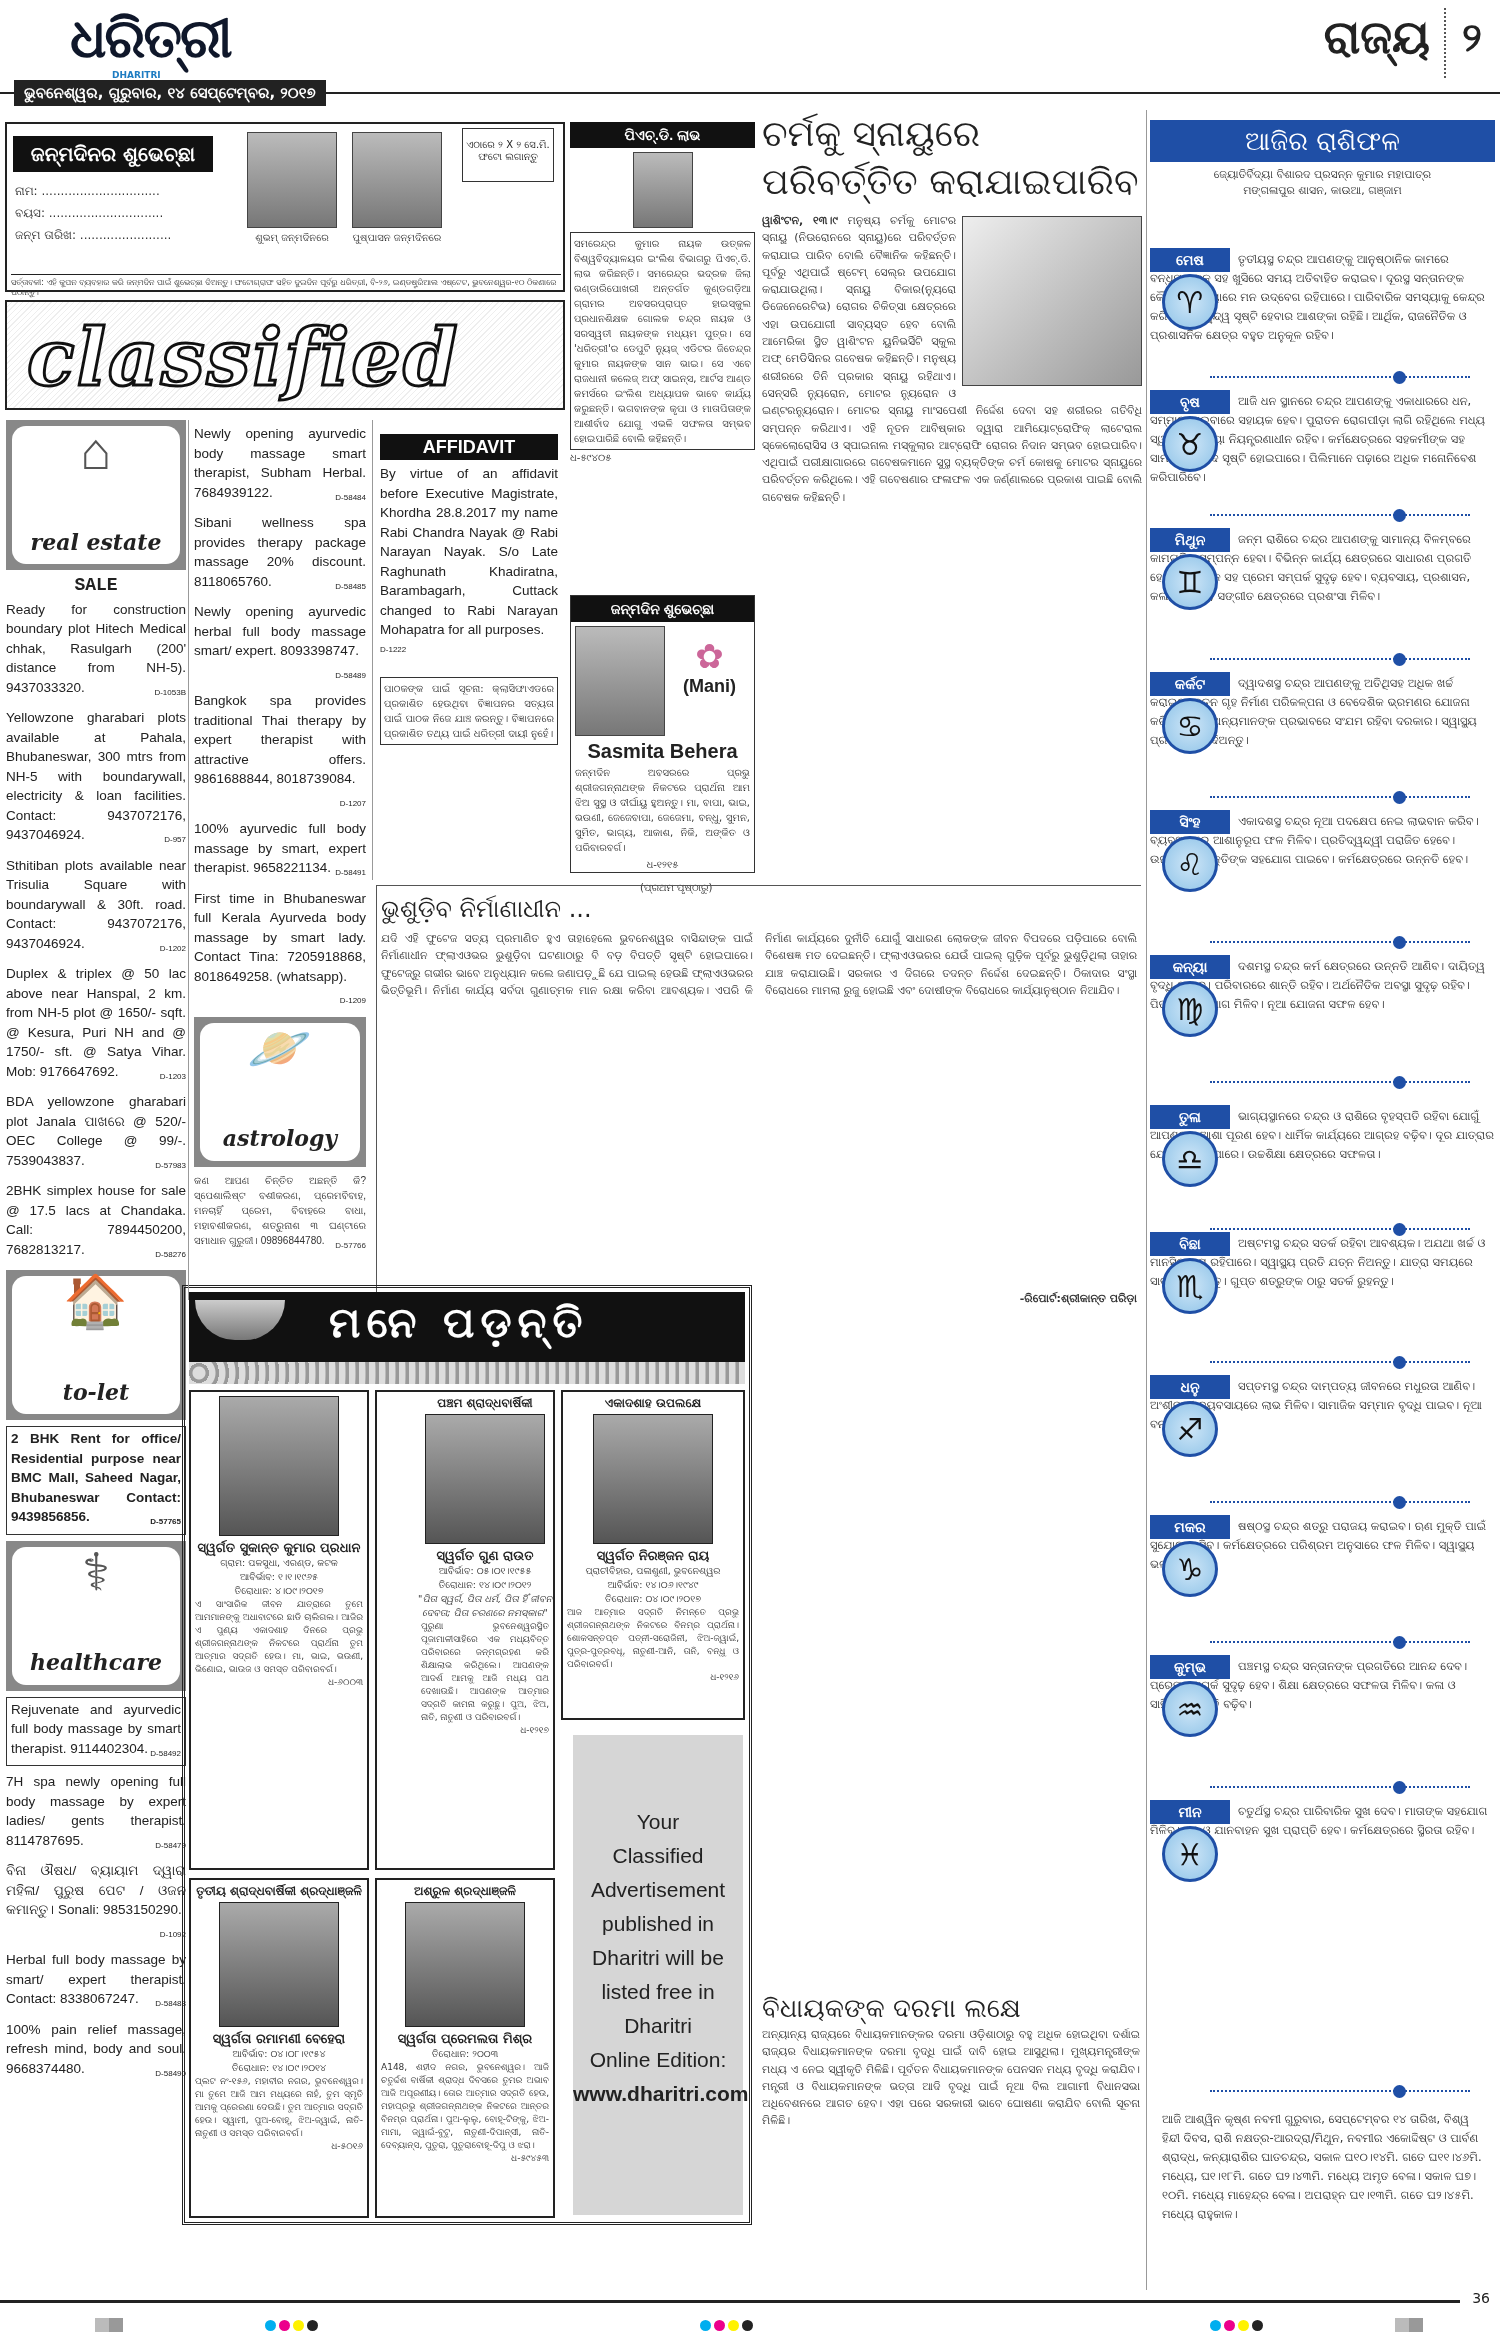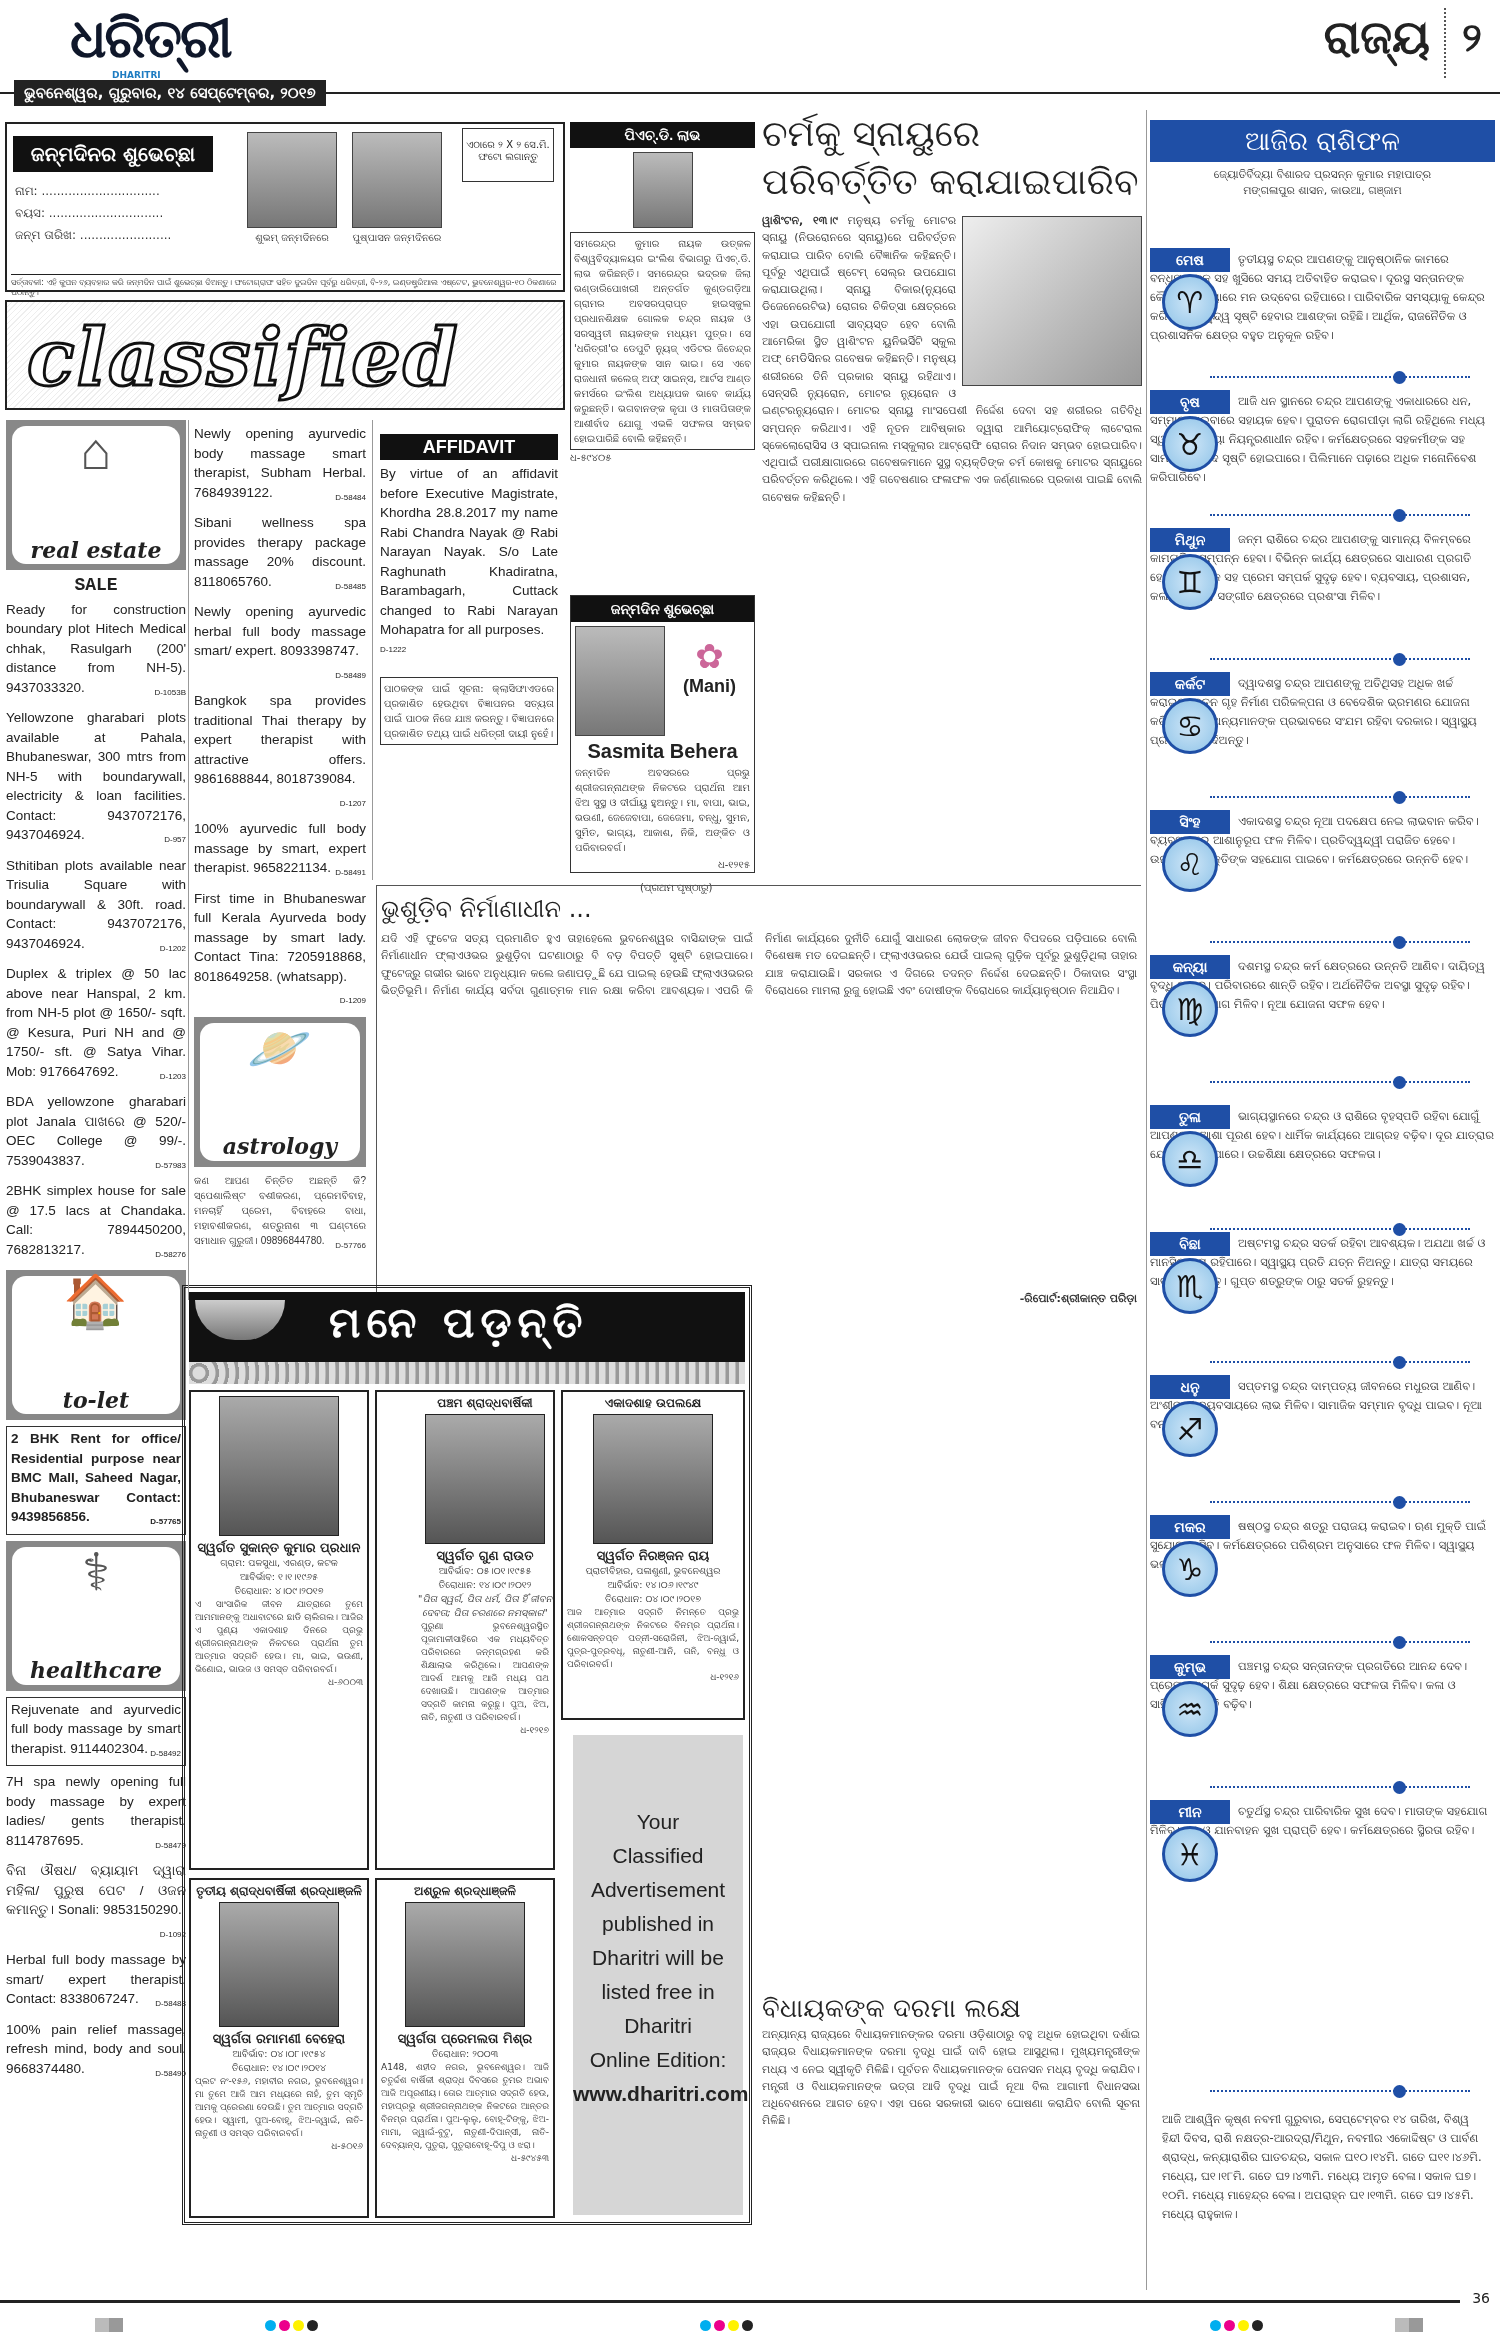--- a/index.html
+++ b/index.html
@@ -26,21 +26,21 @@
 .classified-text{position:absolute;left:20px;top:10px;font-family:"DejaVu Serif",serif;font-style:italic;font-weight:bold;font-size:78px;color:#fff;-webkit-text-stroke:3px #111;letter-spacing:2px}
 
 .col-text{font-family:"Liberation Sans",sans-serif;font-size:13.5px;line-height:19.5px;text-align:justify;color:#222}
 .ad{margin-bottom:6px}
 .code{font-size:8px;float:right;margin-top:5px}
 .code-l{font-size:8px;display:block}
 .boxed{border:1.5px solid #333;padding:2px 4px}
 .bold{font-weight:bold}
 .cat-tile{width:180px;height:150px;background:#888;padding:6px;margin:6px 0}
 .cat-inner{width:100%;height:100%;background:#fff;border-radius:14px;position:relative;text-align:center}
-.cat-label{position:absolute;bottom:4px;left:0;right:0;font-family:"DejaVu Serif",serif;font-style:italic;font-weight:bold;font-size:22px;color:#222}
+.cat-label{position:absolute;bottom:12px;left:0;right:0;font-family:"DejaVu Serif",serif;font-style:italic;font-weight:bold;font-size:22px;color:#222}
 .cat-icon{position:absolute;top:16px;left:0;right:0;font-size:52px;color:#555}
 .sale{font-family:Liberation Mono, monospace;font-weight:bold;font-size:18px;text-align:center;margin:4px 0}
 
 .affid-title{background:#111;color:#fff;font-family:"Liberation Sans",sans-serif;font-weight:bold;font-size:18px;text-align:center;height:26px;line-height:26px;margin:4px 0}
 .od{font-size:10px;line-height:15px;color:#333;text-align:justify}
 .odbox{border:1.5px solid #333;padding:3px}
 
 .headline{font-size:36px;line-height:48px;font-weight:normal;color:#222}
 .article{font-size:11px;line-height:17.3px;color:#333;text-align:justify}
 
@@ -182,21 +182,21 @@
   <div class="affid-title" style="font-size:14px;margin:0">ଜନ୍ମଦିନ ଶୁଭେଚ୍ଛା</div>
   <div style="display:flex;gap:4px;padding:4px">
     <div class="ph" style="position:relative;width:90px;height:110px"></div>
     <div style="text-align:center;flex:1">
       <div style="font-size:34px;color:#c69;margin-top:10px">✿</div>
       <div style="font-family:'Liberation Sans',sans-serif;font-weight:bold;font-size:18px">(Mani)</div>
     </div>
   </div>
   <div style="font-family:'Liberation Sans',sans-serif;font-weight:bold;font-size:20px;text-align:center">Sasmita Behera</div>
   <div class="od" style="padding:2px 4px">ଜନ୍ମଦିନ ଅବସରରେ ପ୍ରଭୁ ଶ୍ରୀଜଗନ୍ନାଥଙ୍କ ନିକଟରେ ପ୍ରାର୍ଥନା ଆମ ଝିଅ ସୁସ୍ଥ ଓ ଦୀର୍ଘାୟୁ ହୁଅନ୍ତୁ। ମା, ବାପା, ଭାଇ, ଭଉଣୀ, ଜେଜେବାପା, ଜେଜେମା, ବନ୍ଧୁ, ସୁମନ, ସୁମିତ, ଭାଗ୍ୟ, ଆକାଶ, ନିକି, ଅଙ୍କିତ ଓ ପରିବାରବର୍ଗ।</div>
-  <div class="od" style="text-align:right;padding:0 4px">ଧ-୧୨୧୫</div>
+  <div class="od" style="text-align:center;padding:0 4px">ଧ-୧୨୧୫</div>
 </div>
 
 <div class="abs" style="left:762px;top:110px;width:380px">
   <h1 class="headline">ଚର୍ମକୁ ସ୍ନାୟୁରେ ପରିବର୍ତ୍ତିତ କରାଯାଇପାରିବ</h1>
   <div class="article" style="margin-top:6px">
     <span style="font-weight:bold">ୱାଶିଂଟନ, ୧୩।୯</span>
     <div style="float:right;width:180px;height:170px;margin:4px 0 4px 6px;background:linear-gradient(135deg,#eee,#999);border:1px solid #444"></div>
     <span>ମନୁଷ୍ୟ ଚର୍ମକୁ ମୋଟର ସ୍ନାୟୁ (ନିଉରୋନରେ ସ୍ନାୟୁ)ରେ ପରିବର୍ତ୍ତନ କରାଯାଇ ପାରିବ ବୋଲି ବୈଜ୍ଞାନିକ କହିଛନ୍ତି। ପୂର୍ବରୁ ଏଥିପାଇଁ ଷ୍ଟେମ୍ ସେଲ୍ର ଉପଯୋଗ କରାଯାଉଥିଲା। ସ୍ନାୟୁ ବିକାର(ନ୍ୟୁରୋ ଡିଜେନେରେଟିଭ) ରୋଗର ଚିକିତ୍ସା କ୍ଷେତ୍ରରେ ଏହା ଉପଯୋଗୀ ସାବ୍ୟସ୍ତ ହେବ ବୋଲି ଆମେରିକା ସ୍ଥିତ ୱାଶିଂଟନ ୟୁନିଭର୍ସିଟି ସ୍କୁଲ ଅଫ୍ ମେଡିସିନର ଗବେଷକ କହିଛନ୍ତି। ମନୁଷ୍ୟ ଶରୀରରେ ତିନି ପ୍ରକାର ସ୍ନାୟୁ ରହିଥାଏ। ସେନ୍ସରି ନ୍ୟୁରୋନ, ମୋଟର ନ୍ୟୁରୋନ ଓ ଇଣ୍ଟରନ୍ୟୁରୋନ। ମୋଟର ସ୍ନାୟୁ ମାଂସପେଶୀ ନିର୍ଦ୍ଦେଶ ଦେବା ସହ ଶରୀରର ଗତିବିଧି ସମ୍ପନ୍ନ କରିଥାଏ। ଏହି ନୂତନ ଆବିଷ୍କାର ଦ୍ୱାରା ଆମିୟୋଟ୍ରୋଫିକ୍ ଲାଟେରାଲ ସ୍କେଲୋରୋସିସ ଓ ସ୍ପାଇନାଲ ମସ୍କୁଲାର ଆଟ୍ରୋଫି ରୋଗର ନିଦାନ ସମ୍ଭବ ହୋଇପାରିବ। ଏଥିପାଇଁ ପରୀକ୍ଷାଗାରରେ ଗବେଷକମାନେ ସୁସ୍ଥ ବ୍ୟକ୍ତିଙ୍କ ଚର୍ମ କୋଷକୁ ମୋଟର ସ୍ନାୟୁରେ ପରିବର୍ତ୍ତନ କରିଥିଲେ। ଏହି ଗବେଷଣାର ଫଳାଫଳ ଏକ ଜର୍ଣ୍ଣାଲରେ ପ୍ରକାଶ ପାଇଛି ବୋଲି ଗବେଷକ କହିଛନ୍ତି।</span>
   </div>
 </div>

